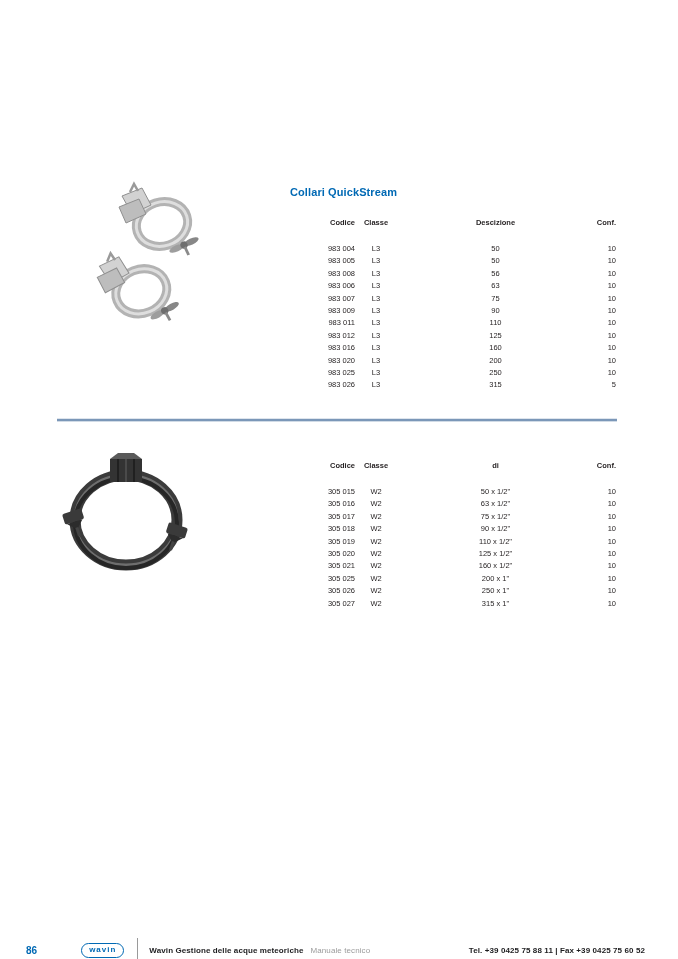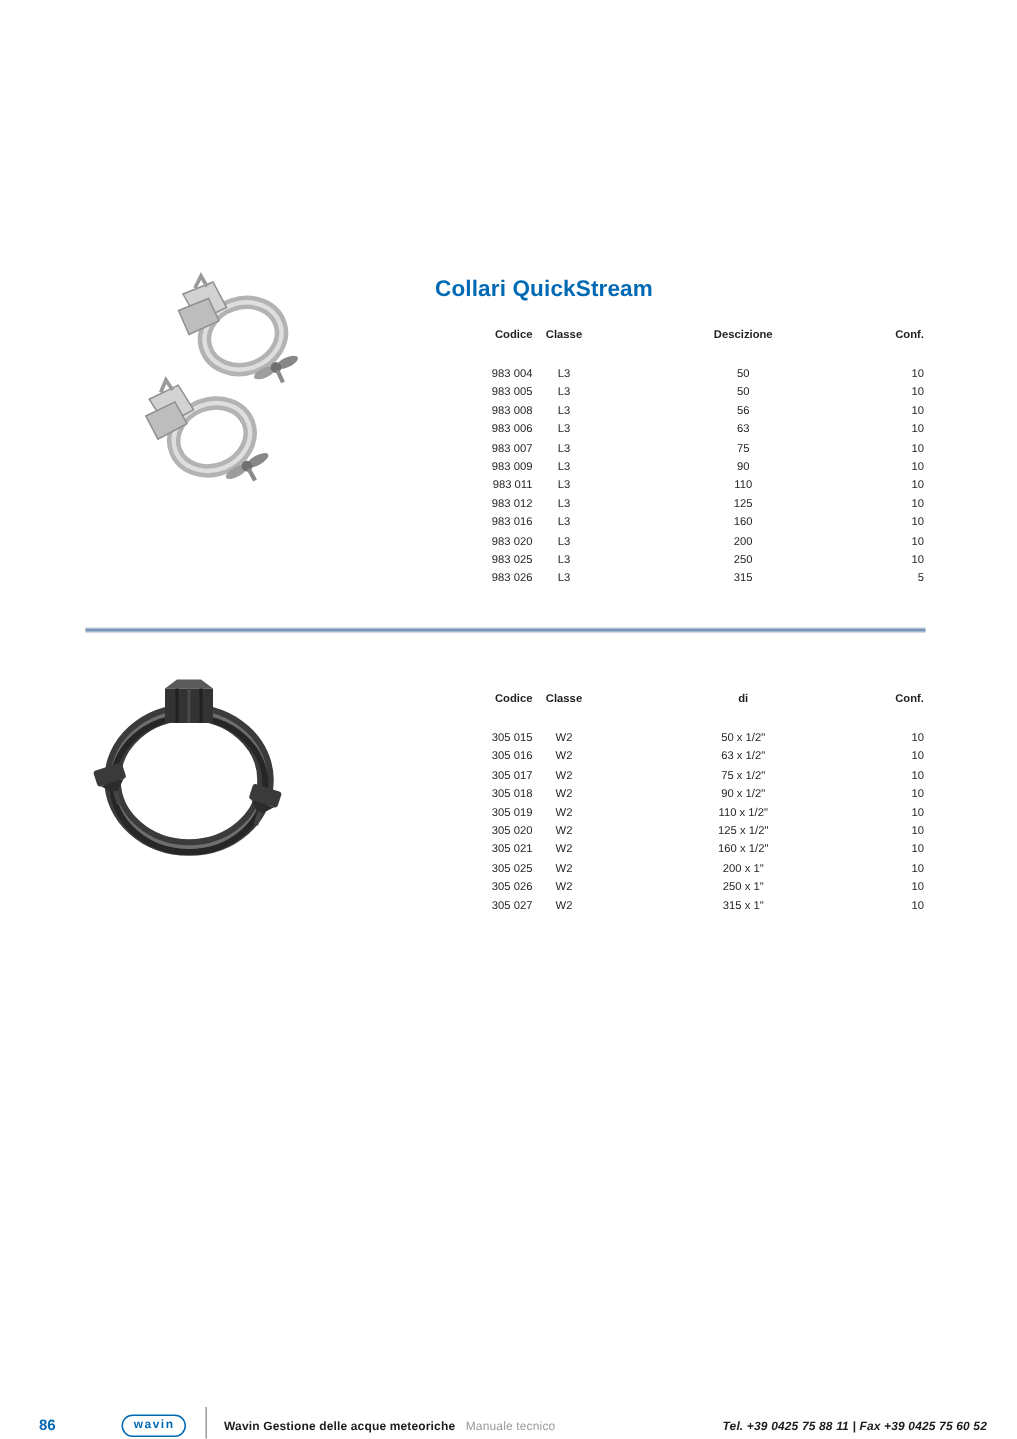--- a/index.html
+++ b/index.html
@@ -20,21 +20,21 @@
   
   .photo{position:absolute;}
   .photo-1{left:96px;top:180px;width:122px;height:145px;}
   .photo-2{left:53px;top:450px;width:146px;height:124px;}
 
   
   .section{position:absolute;left:290px;width:328px;}
   .section--1{top:186px;}
   .section--2{top:461px;}
   .section-title{
-    font-size:15px;line-height:13px;font-weight:bold;color:var(--blue);
+    font-size:11px;line-height:13px;font-weight:bold;color:var(--blue);
     letter-spacing:.1px;margin:0 0 19px 0;
   }
   .section--2 .section-title{margin-bottom:28px;}
   .thead,.trow{
     display:grid;
     grid-template-columns:65px 42px 1fr 44px;
     align-items:baseline;
   }
   .th{font-size:7.5px;line-height:10px;font-weight:bold;color:var(--ink);}
   .tbody{margin-top:15px;}
@@ -70,22 +70,22 @@
   .footer-divider{
     margin-left:13px;width:1px;height:24px;background:var(--divider);
   }
   .footer-brand{
     margin-left:11px;font-size:8px;font-weight:bold;color:#1d1d1f;letter-spacing:.1px;
   }
   .footer-subtitle{
     margin-left:7px;font-size:8px;color:var(--muted);letter-spacing:.1px;
   }
   .footer-contact{
-    margin-left:auto;margin-right:20px;
-    font-size:8px;font-weight:bold;color:#1d1d1f;letter-spacing:.1px;font-style:italic;
+    margin-left:auto;margin-right:33px;
+    font-size:8px;font-weight:bold;color:#1d1d1f;letter-spacing:.1px;
   }
 </style>
 </head>
 <body>
 
 <div class="page">
 
   <div class="photo photo-1">
     <svg width="122" height="145" viewBox="0 0 122 145" xmlns="http://www.w3.org/2000/svg">
       <defs>

